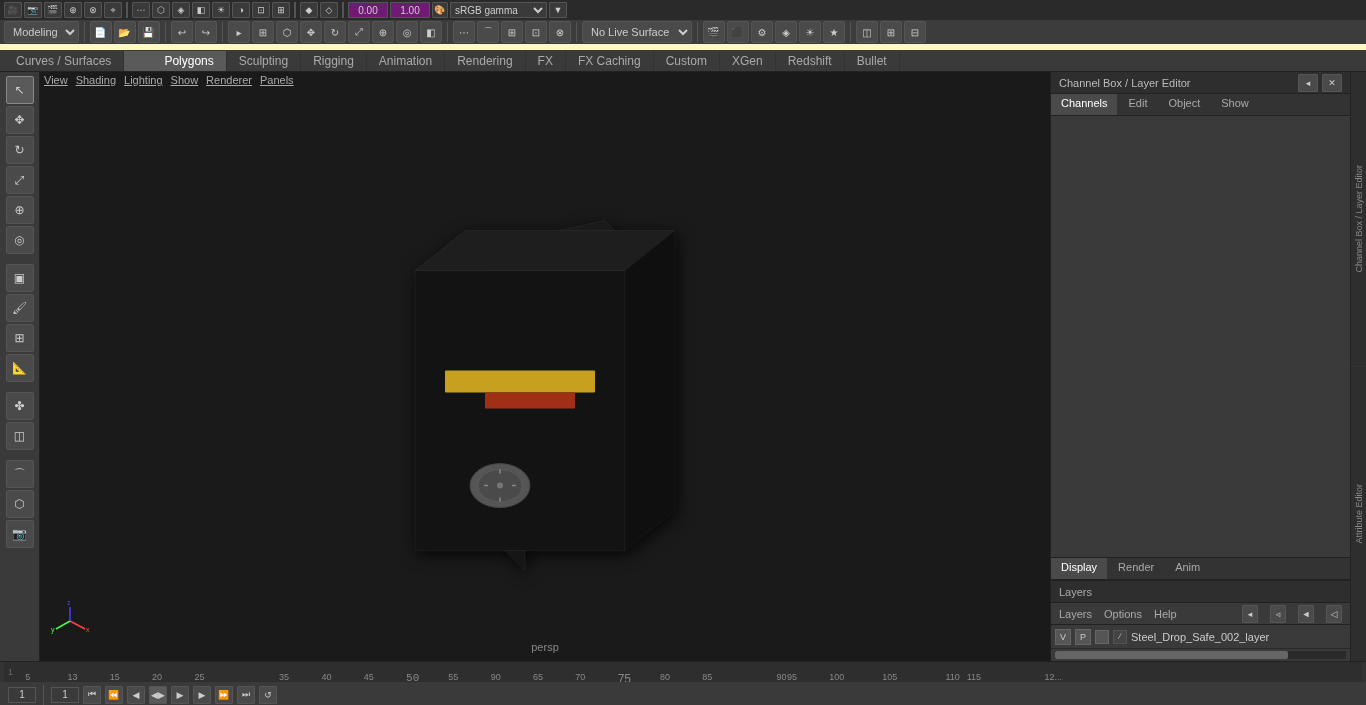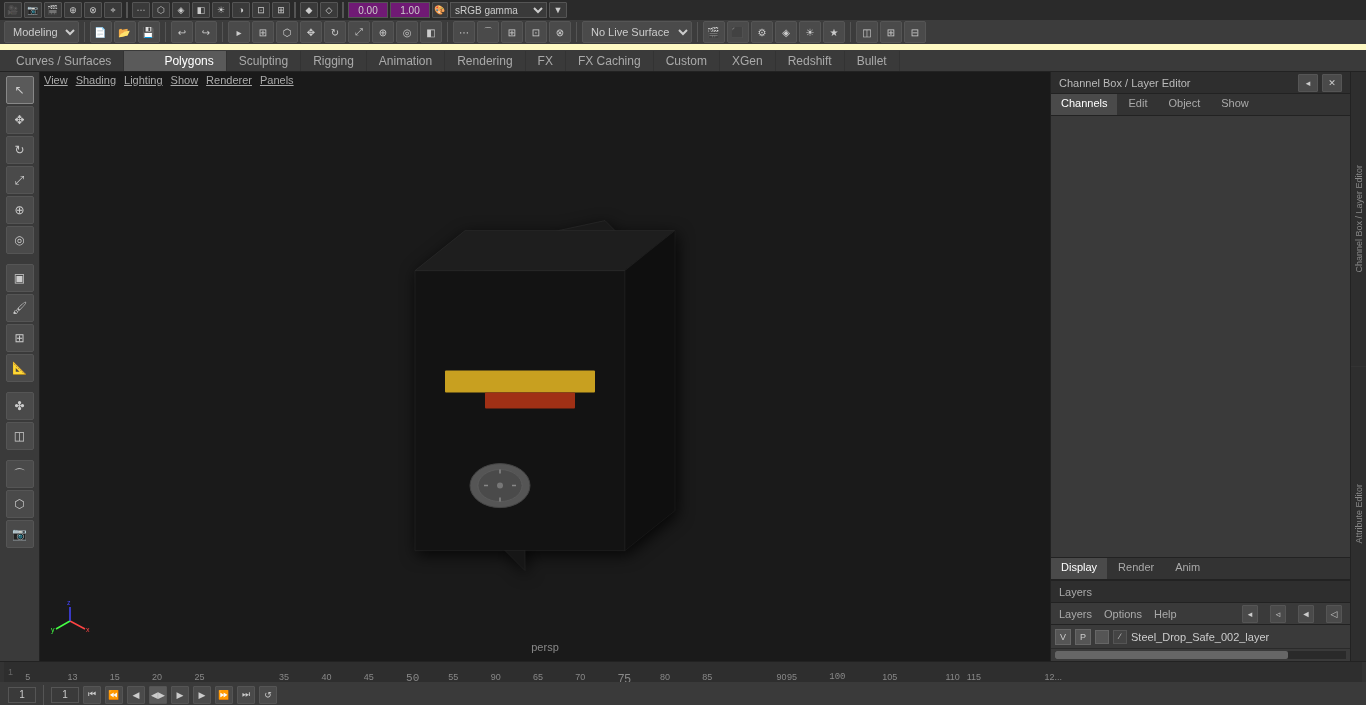--- a/index.html
+++ b/index.html
@@ -660,21 +660,21 @@
         <span style="font-size:11px;color:#888;position:absolute;left:38%;font-family:Liberation Mono, monospace;">50</span>
         <span style="font-size:9px;color:#888;position:absolute;left:42%;">55</span>
         <span style="font-size:9px;color:#888;position:absolute;left:46%;">90</span>
         <span style="font-size:9px;color:#888;position:absolute;left:50%;">65</span>
         <span style="font-size:9px;color:#888;position:absolute;left:54%;">70</span>
         <span style="font-size:12px;color:#888;position:absolute;left:58%;">75</span>
         <span style="font-size:9px;color:#888;position:absolute;left:62%;">80</span>
         <span style="font-size:9px;color:#888;position:absolute;left:66%;">85</span>
         <span style="font-size:9px;color:#888;position:absolute;left:70%;padding-left:32px;">90</span>
         <span style="font-size:9px;color:#888;position:absolute;left:74%;">95</span>
-        <span style="font-size:9px;color:#888;position:absolute;left:78%;font-family:Liberation Mono, monospace;">100</span>
+        <span style="font-size:9px;color:#888;position:absolute;left:78%;">100</span>
         <span style="font-size:9px;color:#888;position:absolute;left:83%;">105</span>
         <span style="font-size:9px;color:#888;position:absolute;left:87%;margin-left:21px;">110</span>
         <span style="font-size:9px;color:#888;position:absolute;left:91%;">115</span>
         <span style="font-size:9px;color:#888;position:absolute;right:0%;">12...</span>
       </div>
     </div>
   </div>
   <div id="timeline-playback">
     <input class="status-input" type="text" style="width: 28px;" value="1">
     <div class="tb-separator"></div>

